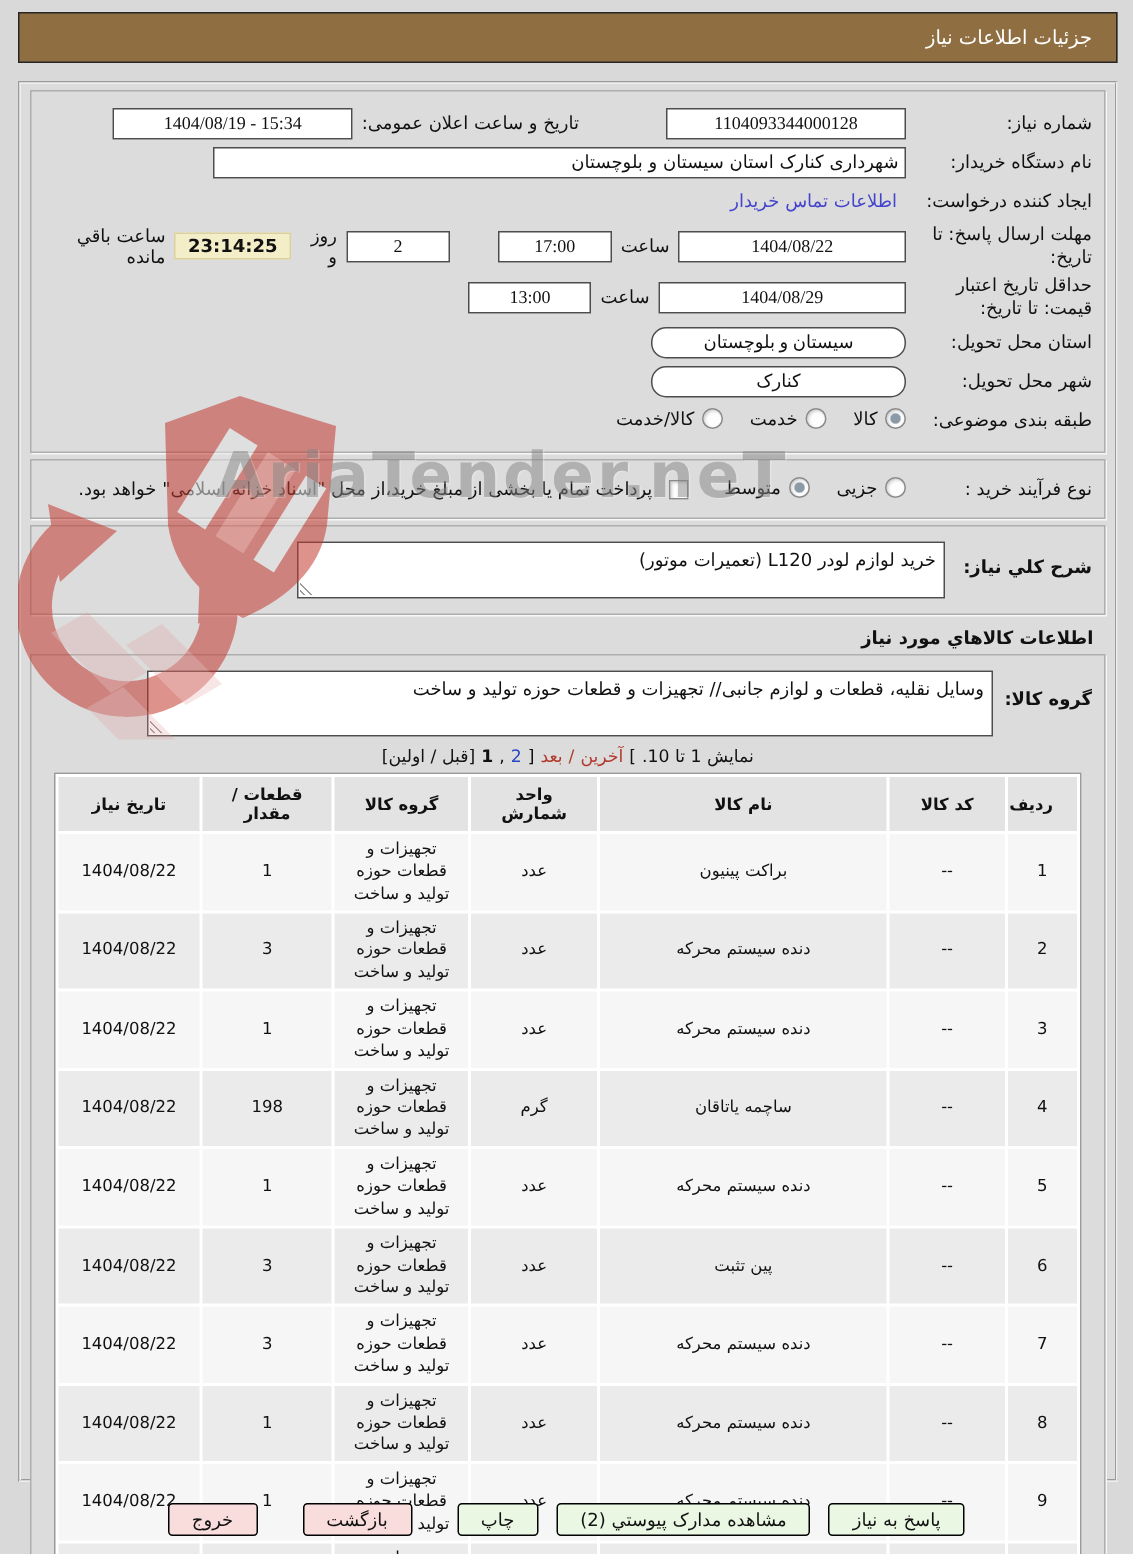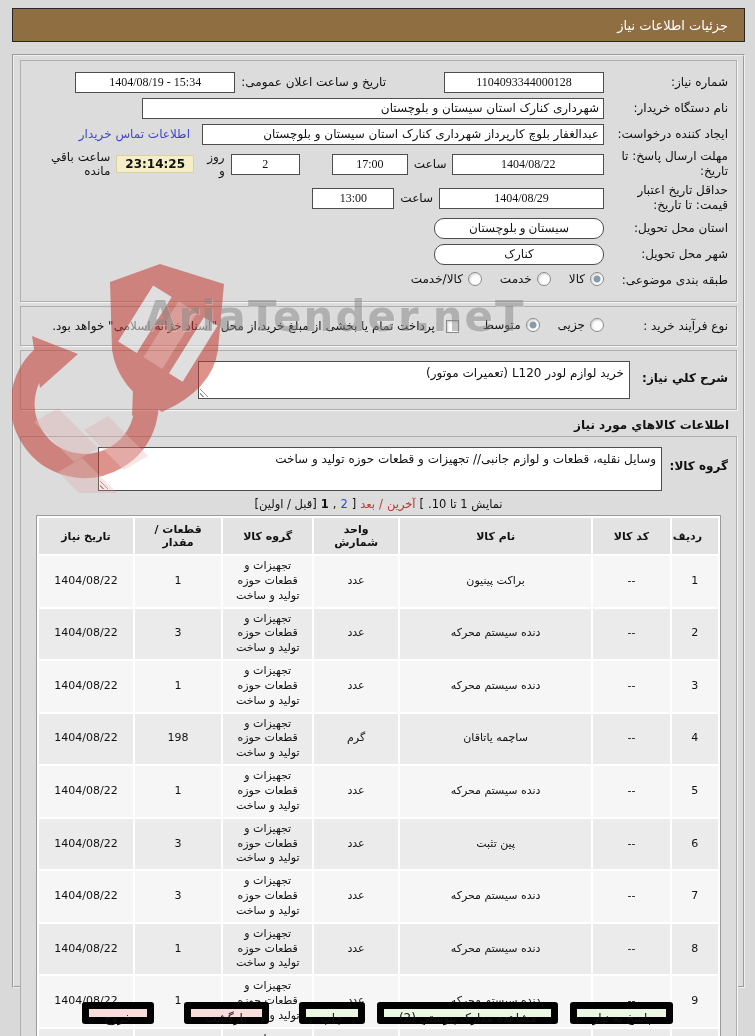--- a/index.html
+++ b/index.html
@@ -86,21 +86,21 @@
   .goods-table th:nth-child(4),.goods-table td:nth-child(4){width:12%;}
   .goods-table th:nth-child(5),.goods-table td:nth-child(5){width:13%;}
   .goods-table th:nth-child(6),.goods-table td:nth-child(6){width:12.5%;}
   .goods-table th:nth-child(7),.goods-table td:nth-child(7){width:14%;}
   
   .buttons-bar{
     position:absolute;bottom:12px;right:0;left:0;display:flex;direction:rtl;
     justify-content:center;gap:12px;align-items:center;
   }
   .btn{
-    font-family:inherit;font-size:12px;color:#111;border:7px solid #000000;
+    font-family:inherit;font-size:12px;color:#111;border:1px solid #000000;
     border-radius:3px;padding:2px 15px;height:22px;cursor:pointer;
   }
   .btn.green{background:#e9f7e3;}
   .btn.pink{background:#f9dddc;margin-right:18px;}
   
   .watermark{position:absolute;inset:0;pointer-events:none;z-index:50;}
   .wm-text{
     position:absolute;top:292px;right:18px;left:6px;
     font-size:42px;font-weight:bold;color:#868686;opacity:.5;
     direction:ltr;text-align:left;letter-spacing:2px;white-space:nowrap;
@@ -126,21 +126,20 @@
       <span class="inbox c w150">1404/08/19 - 15:34</span>
     </div>
 
     <div class="frow">
       <span class="flabel">نام دستگاه خریدار:</span>
       <span class="inbox" style="width:452px;">شهرداری کنارک استان سیستان و بلوچستان</span>
     </div>
 
     <div class="frow">
       <span class="flabel">ایجاد کننده درخواست:</span>
-      <span class="inbox" style="width:392px;">عبدالغفار بلوچ کارپرداز شهرداری کنارک استان سیستان و بلوچستان</span>
       <span class="link" style="margin-right:6px;">اطلاعات تماس خریدار</span>
     </div>
 
     <div class="frow">
       <span class="flabel">مهلت ارسال پاسخ: تا تاریخ:</span>
       <span class="inbox c w155">1404/08/22</span>
       <span>ساعت</span>
       <span class="inbox c w72">17:00</span>
       <span class="inbox c w65" style="margin-right:26px;">2</span>
       <span>روز و</span>

